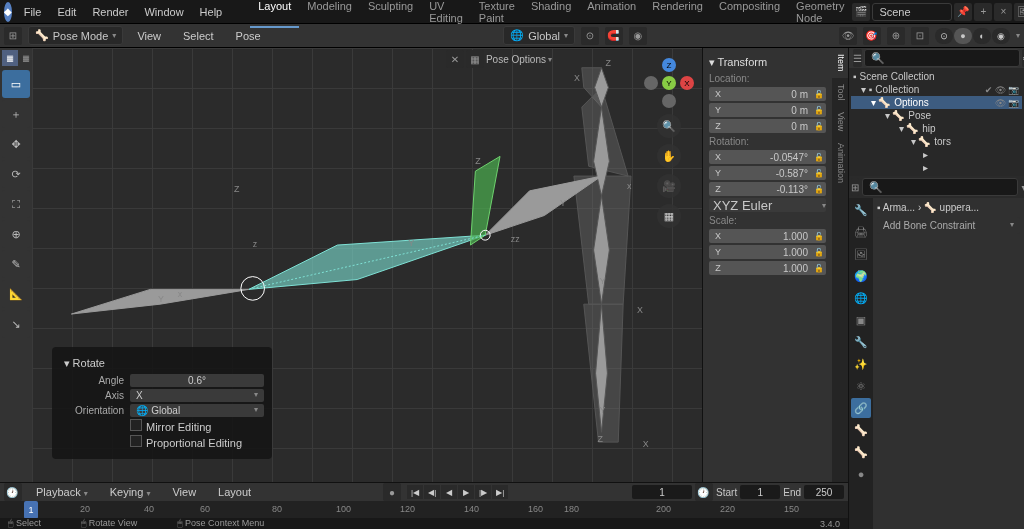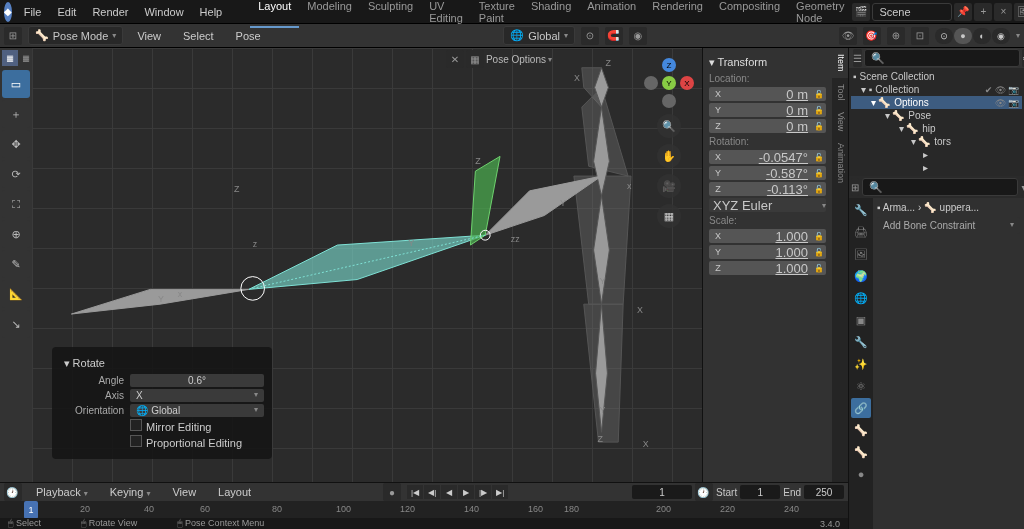--- a/index.html
+++ b/index.html
@@ -27,21 +27,21 @@
 .redo-row { display: flex; align-items: center; margin: 2px 0; }
 .redo-row .label { width: 70px; text-align: right; padding-right: 6px; color: #aaa; font-size: 10px; }
 .redo-row .val { flex: 1; background: #3a3a3a; border-radius: 2px; padding: 1px 6px; text-align: center; font-size: 10px; }
 .redo-header { padding: 2px 4px; font-size: 11px; }
 .check { width: 12px; height: 12px; background: #222; border: 1px solid #555; display: inline-block; margin-right: 4px; }
 .npanel { width: 130px; background: #323232; padding: 6px; border-left: 1px solid #111; display: flex; flex-direction: column; }
 .npanel-header { font-size: 11px; color: #ddd; padding: 2px 0; }
 .np-label { color: #888; font-size: 10px; padding: 2px 0; }
 .np-row { display: flex; background: #555; border-radius: 2px; margin: 1px 0; height: 14px; align-items: center; }
 .np-row .axis { width: 18px; text-align: center; font-size: 9px; }
-.np-row .num { flex: 1; text-align: right; padding-right: 4px; font-size: 13px; text-decoration: underline; }
+.np-row .num { flex: 1; text-align: right; padding-right: 4px; font-size: 10px; }
 .np-row .lock { width: 14px; text-align: center; color: #888; font-size: 8px; }
 .tabs-right { width: 16px; background: #252525; display: flex; flex-direction: column; }
 .tab-vert { writing-mode: vertical-rl; font-size: 9px; padding: 6px 2px; color: #888; cursor: pointer; text-align: center; }
 .tab-vert.active { background: #323232; color: #fff; }
 .outliner { width: 176px; background: #282828; display: flex; flex-direction: column; border-left: 1px solid #111; }
 .outliner-header { display: flex; align-items: center; padding: 2px 4px; background: #333; height: 20px; }
 .tree { flex: 0 0 auto; padding: 2px; font-size: 10px; max-height: 130px; overflow: hidden; }
 .tree-row { display: flex; align-items: center; padding: 1px 2px; gap: 3px; }
 .tree-row.sel { background: #3d5c80; color: #fff; }
 .tree-icons { margin-left: auto; display: flex; gap: 2px; color: #888; font-size: 9px; }
@@ -407,21 +407,21 @@
     <span class="tl-tick" style="left:144px">40</span>
     <span class="tl-tick" style="left:200px">60</span>
     <span class="tl-tick" style="left:272px">80</span>
     <span class="tl-tick" style="left:336px">100</span>
     <span class="tl-tick" style="left:400px">120</span>
     <span class="tl-tick" style="left:464px">140</span>
     <span class="tl-tick" style="left:528px">160</span>
     <span class="tl-tick" style="left:564px">180</span>
     <span class="tl-tick" style="left:656px">200</span>
     <span class="tl-tick" style="left:720px">220</span>
-    <span class="tl-tick" style="left:784px">240</span>
+    <span class="tl-tick" style="left:784px">150</span>
   </div>
   <div class="status">
     <span>🖱 <span>Select</span></span>
     <span>🖱 <span>Rotate View</span></span>
     <span>🖱 <span>Pose Context Menu</span></span>
     <span style="margin-left:auto">3.4.0</span>
   </div>
 </div>
 
 </body></html>

